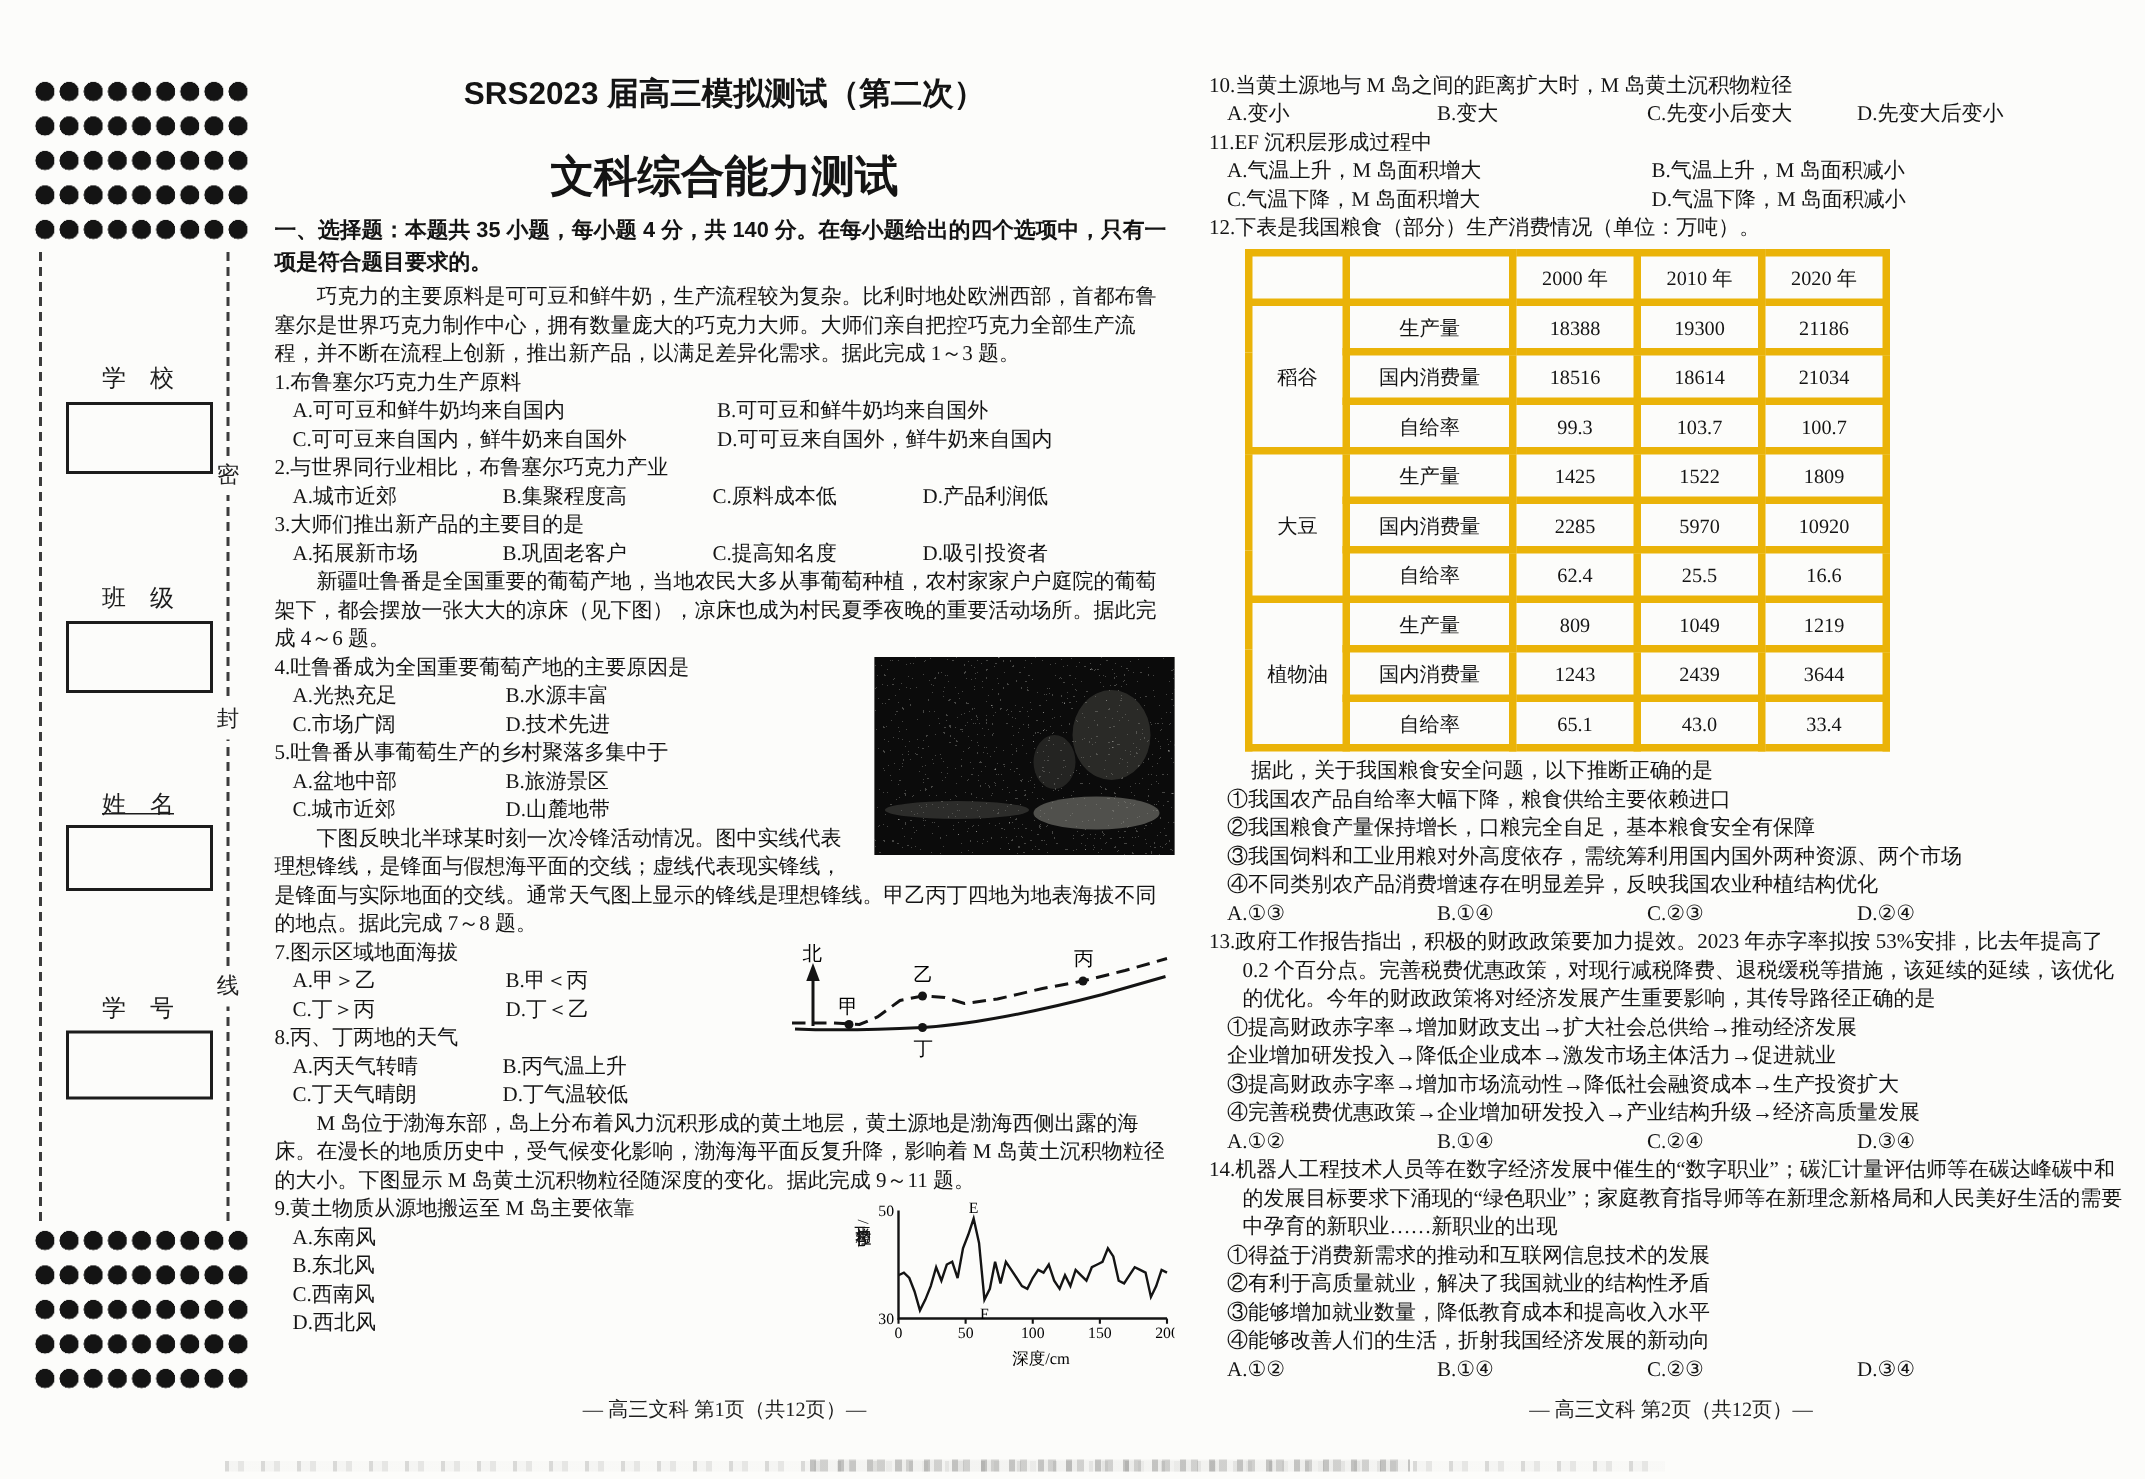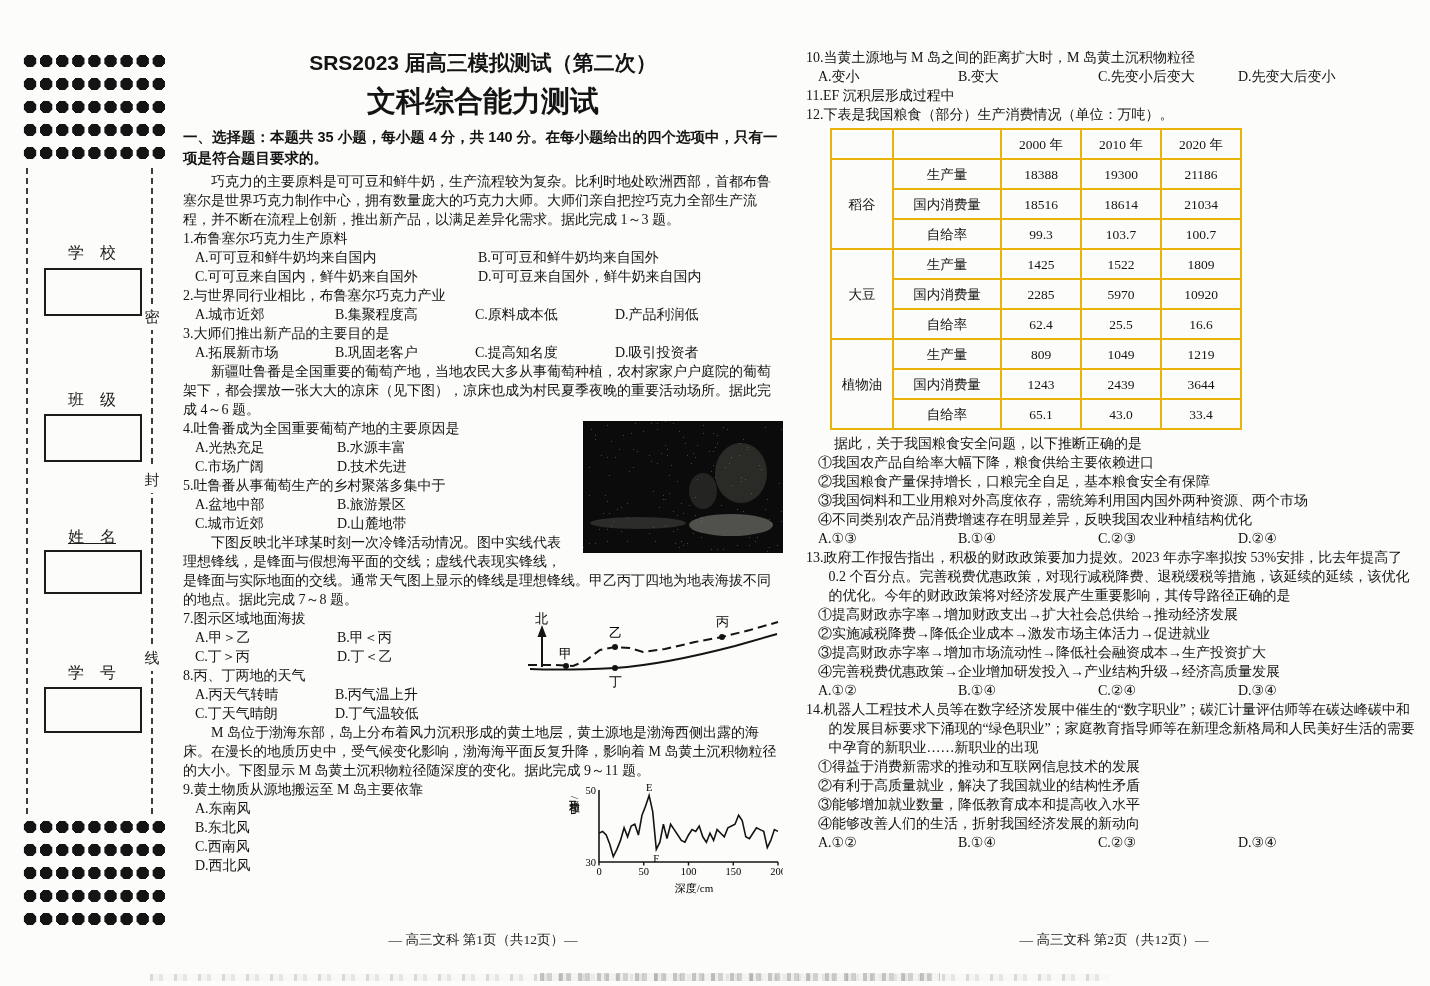--- a/index.html
+++ b/index.html
@@ -24,21 +24,21 @@
   .seal-char{
     position:absolute;left:143px;width:18px;text-align:center;
     font-size:15px;background:#fcfcfa;padding:3px 0;color:#222;
   }
   .field-label{position:absolute;left:44px;width:96px;text-align:center;font-size:16px;color:#1c1c1c;}
   .field-box{position:absolute;left:44px;width:94px;border:2px solid #1c1c1c;background:transparent;}
   
   .col{position:absolute;top:48px;}
   .col-left{left:183px;width:600px;}
   .col-right{left:806px;width:616px;}
-  .doc-title{font-size:21px;font-weight:bold;text-align:center;margin:0 0 3px 0;line-height:30px;font-family:"Liberation Sans","DejaVu Sans",sans-serif;}
+  .doc-title{font-size:21px;font-weight:bold;text-align:center;margin:0 0 20px 0;line-height:30px;font-family:"Liberation Sans","DejaVu Sans",sans-serif;}
   .doc-subtitle{font-size:29px;font-weight:bold;text-align:center;margin:0 0 6px 0;line-height:40px;font-family:"Liberation Sans","DejaVu Sans",sans-serif;}
   .section-intro{font-weight:bold;font-size:14.5px;line-height:21px;margin-bottom:3px;font-family:"Liberation Sans","DejaVu Sans",sans-serif;}
   .para{text-indent:2em;margin:0;}
   .para.noindent{text-indent:0;}
   .qblock{margin:0;}
   .stem{padding-left:1.6em;text-indent:-1.6em;}
   .item{padding-left:12px;}
   .opts{padding-left:12px;}
   .opt{display:inline-block;vertical-align:top;}
   .ow4 .opt{width:140px;}
@@ -50,21 +50,21 @@
   #fig-photo{width:200px;height:132px;margin:2px 0 4px 10px;background:#0b0b0b;}
   #fig-front{width:258px;height:90px;margin:0 0 2px 6px;}
   #fig-chart{width:218px;height:112px;margin:4px 0 2px 6px;position:relative;}
   .ylab{
     position:absolute;left:0px;top:8px;height:84px;
     writing-mode:vertical-rl;text-orientation:mixed;
     font-size:10.5px;letter-spacing:1px;color:#111;
   }
   
   .grain-table{border-collapse:collapse;margin:4px 0 4px 24px;font-size:13.5px;}
-  .grain-table td{border:2px solid #eab308;text-align:center;padding:4px 3px;height:20px;}
+  .grain-table td{border:5px solid #eab308;text-align:center;padding:4px 3px;height:20px;}
   .grain-table .c-group{width:54px;}
   .grain-table .c-metric{width:100px;}
   .grain-table .c-year{width:72px;}
   
   .footer{position:absolute;top:930px;font-size:13.5px;text-align:center;color:#1f1f1f;}
   .footer-left{left:183px;width:600px;}
   .footer-right{left:806px;width:616px;}
   .scan-noise{
     position:absolute;left:150px;top:974px;width:960px;height:7px;opacity:.55;
     background:repeating-linear-gradient(90deg,#bdbdbb 0 3px,#efefed 3px 9px,#d4d4d2 9px 13px,#f6f6f4 13px 24px);
@@ -208,20 +208,21 @@
   </div>
 
   <div class="col col-right">
     <div id="col2-blocks-top">
         <div class="qblock">
           <div class="stem">10.当黄土源地与 M 岛之间的距离扩大时，M 岛黄土沉积物粒径</div>
           <div class="opts ow4"><span class="opt">A.变小</span><span class="opt">B.变大</span><span class="opt">C.先变小后变大</span><span class="opt">D.先变大后变小</span></div>
         </div>
         <div class="qblock">
           <div class="stem">11.EF 沉积层形成过程中</div>
+          <div class="opts ow2"><span class="opt">A.气温上升，M 岛面积增大</span><span class="opt">B.气温上升，M 岛面积减小</span><span class="opt">C.气温下降，M 岛面积增大</span><span class="opt">D.气温下降，M 岛面积减小</span></div>
         </div>
         <div class="para noindent">12.下表是我国粮食（部分）生产消费情况（单位：万吨）。</div>
       </div>
 
     <table class="grain-table">
       <tbody>
           <tr>
         <td class="c-group"></td>
         <td class="c-metric"></td>
         <td class="c-year">2000 年</td>
@@ -295,21 +296,21 @@
           <div class="item">②我国粮食产量保持增长，口粮完全自足，基本粮食安全有保障</div>
           <div class="item">③我国饲料和工业用粮对外高度依存，需统筹利用国内国外两种资源、两个市场</div>
           <div class="item">④不同类别农产品消费增速存在明显差异，反映我国农业种植结构优化</div>
         </div>
         <div class="qblock">
           <div class="opts ow4"><span class="opt">A.①③</span><span class="opt">B.①④</span><span class="opt">C.②③</span><span class="opt">D.②④</span></div>
         </div>
         <div class="qblock">
           <div class="stem">13.政府工作报告指出，积极的财政政策要加力提效。2023 年赤字率拟按 53%安排，比去年提高了 0.2 个百分点。完善税费优惠政策，对现行减税降费、退税缓税等措施，该延续的延续，该优化的优化。今年的财政政策将对经济发展产生重要影响，其传导路径正确的是</div>
           <div class="item">①提高财政赤字率→增加财政支出→扩大社会总供给→推动经济发展</div>
-          <div class="item">②实施减税降费→降低企业成本→激发市场主体活力→促进就业</div>
+          <div class="item">企业增加研发投入→降低企业成本→激发市场主体活力→促进就业</div>
           <div class="item">③提高财政赤字率→增加市场流动性→降低社会融资成本→生产投资扩大</div>
           <div class="item">④完善税费优惠政策→企业增加研发投入→产业结构升级→经济高质量发展</div>
           <div class="opts ow4"><span class="opt">A.①②</span><span class="opt">B.①④</span><span class="opt">C.②④</span><span class="opt">D.③④</span></div>
         </div>
         <div class="qblock">
           <div class="stem">14.机器人工程技术人员等在数字经济发展中催生的“数字职业”；碳汇计量评估师等在碳达峰碳中和的发展目标要求下涌现的“绿色职业”；家庭教育指导师等在新理念新格局和人民美好生活的需要中孕育的新职业……新职业的出现</div>
           <div class="item">①得益于消费新需求的推动和互联网信息技术的发展</div>
           <div class="item">②有利于高质量就业，解决了我国就业的结构性矛盾</div>
           <div class="item">③能够增加就业数量，降低教育成本和提高收入水平</div>
           <div class="item">④能够改善人们的生活，折射我国经济发展的新动向</div>

